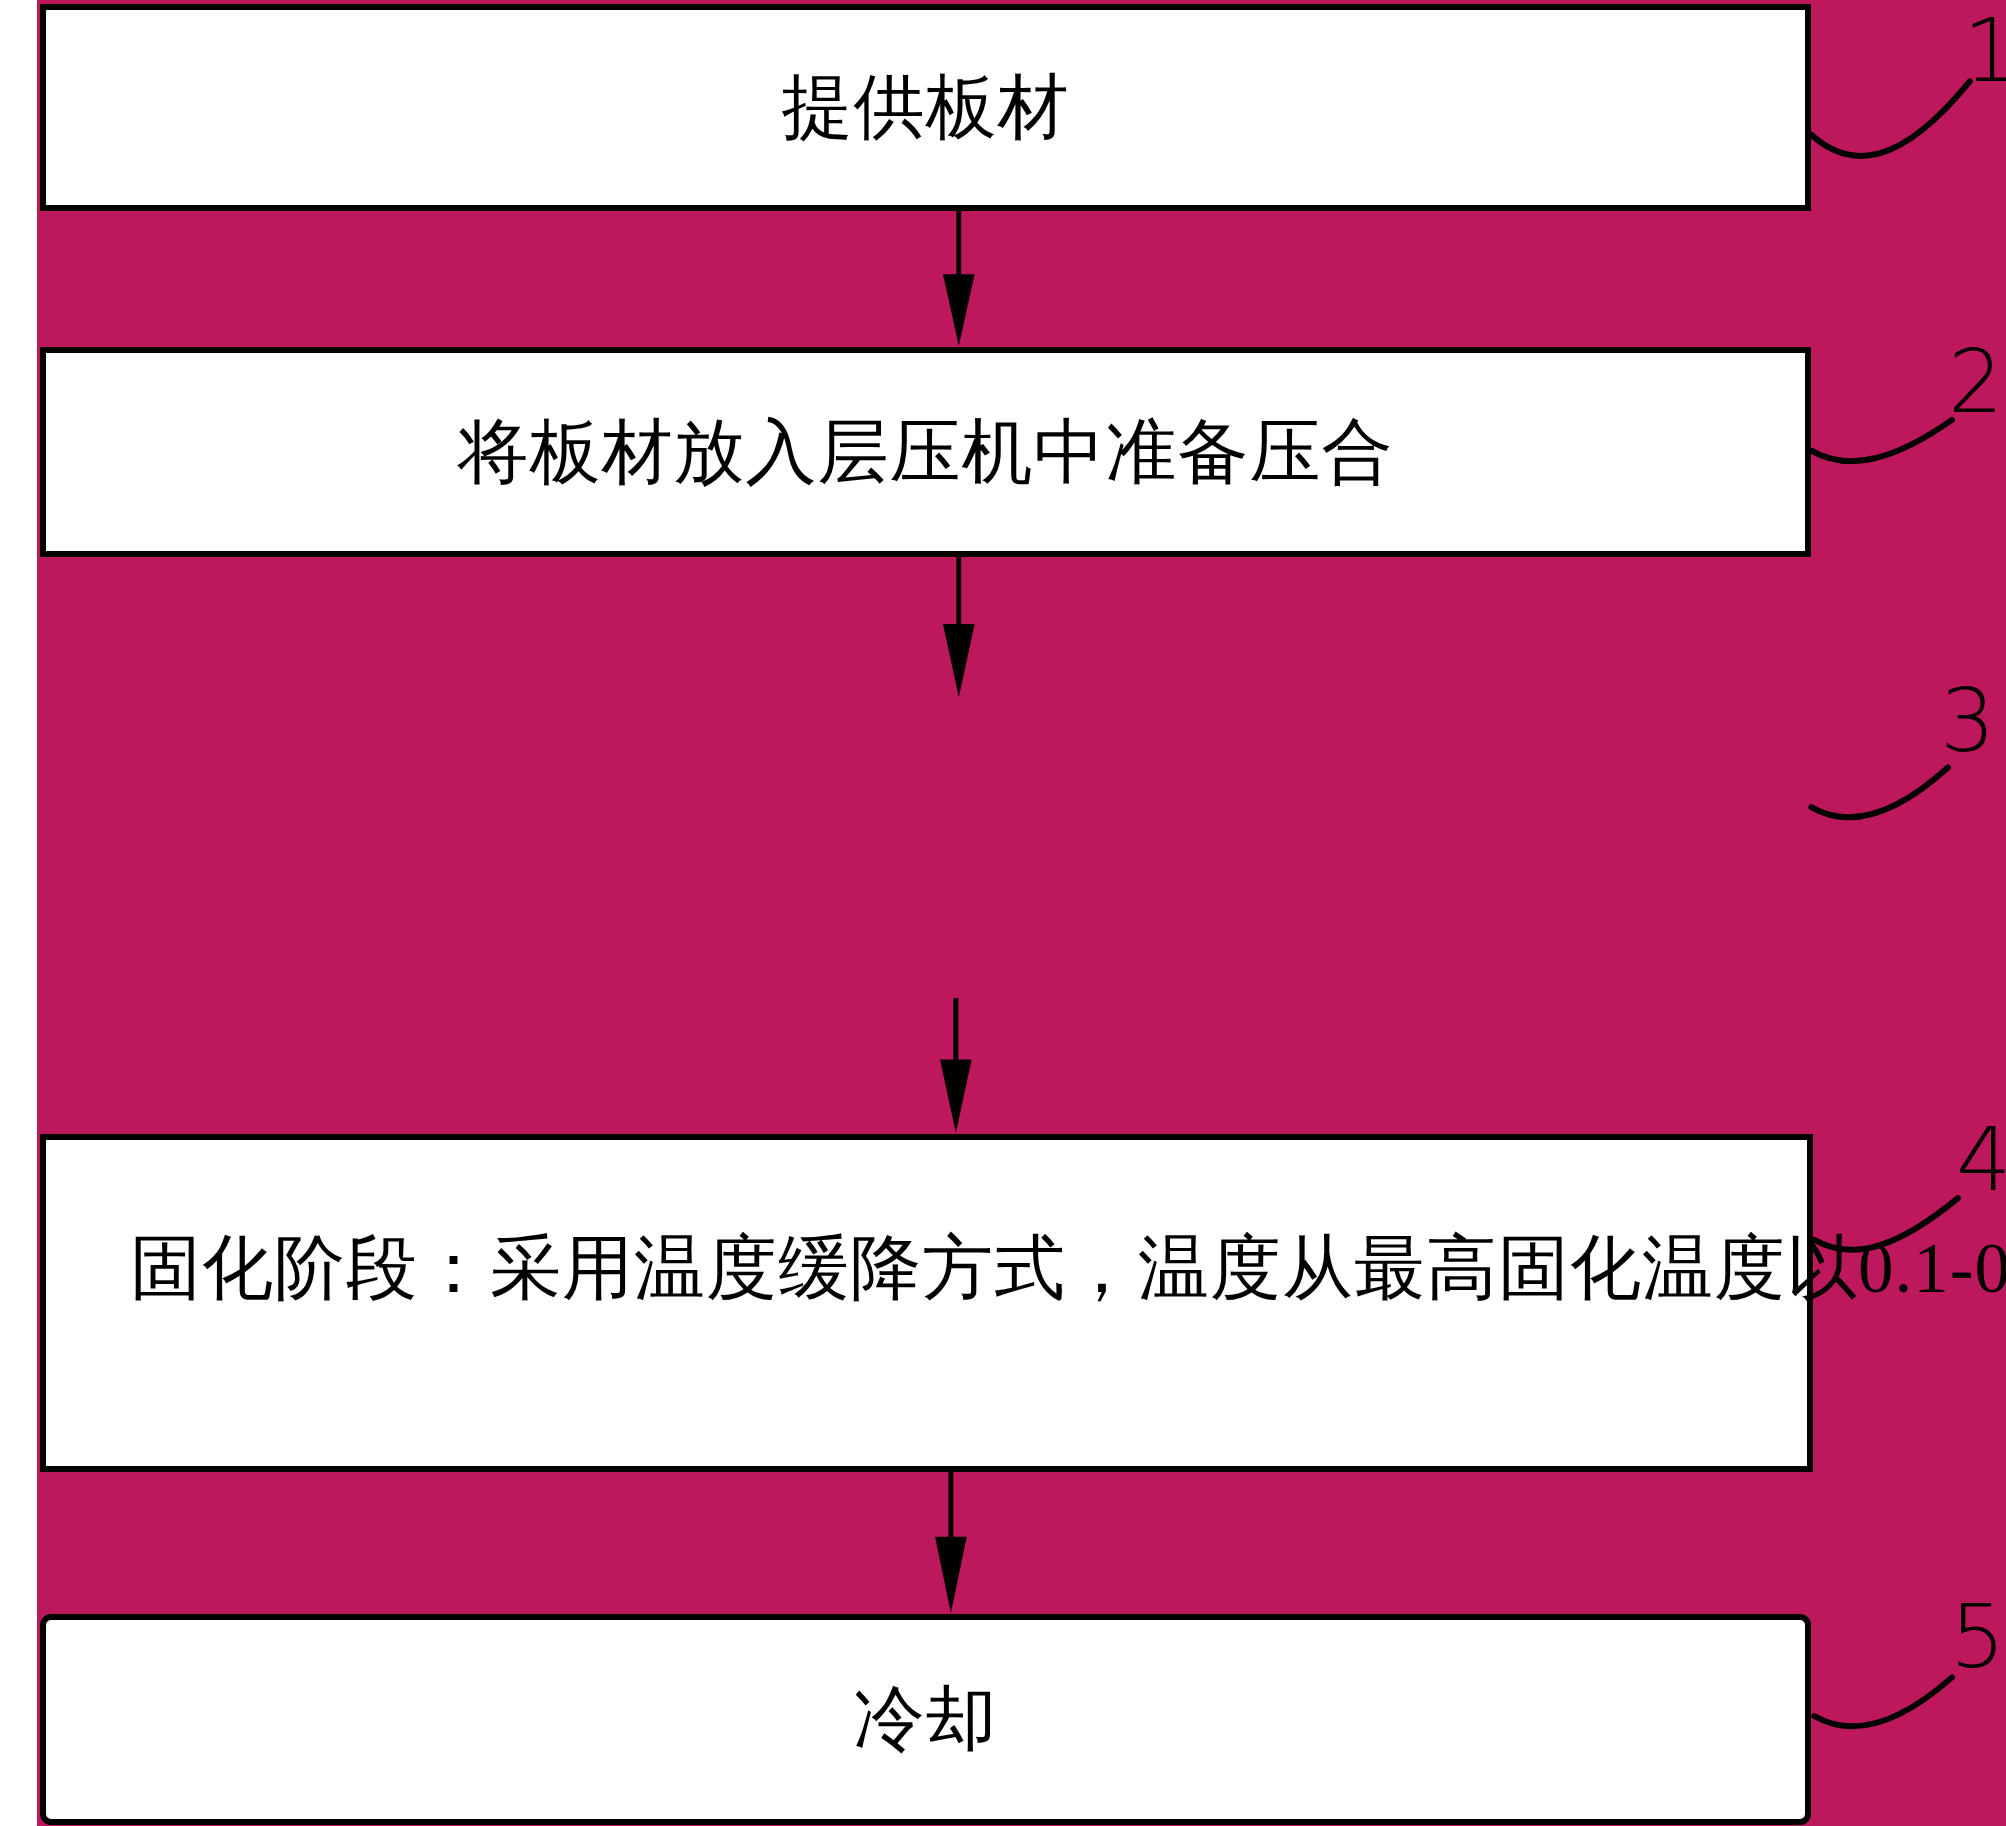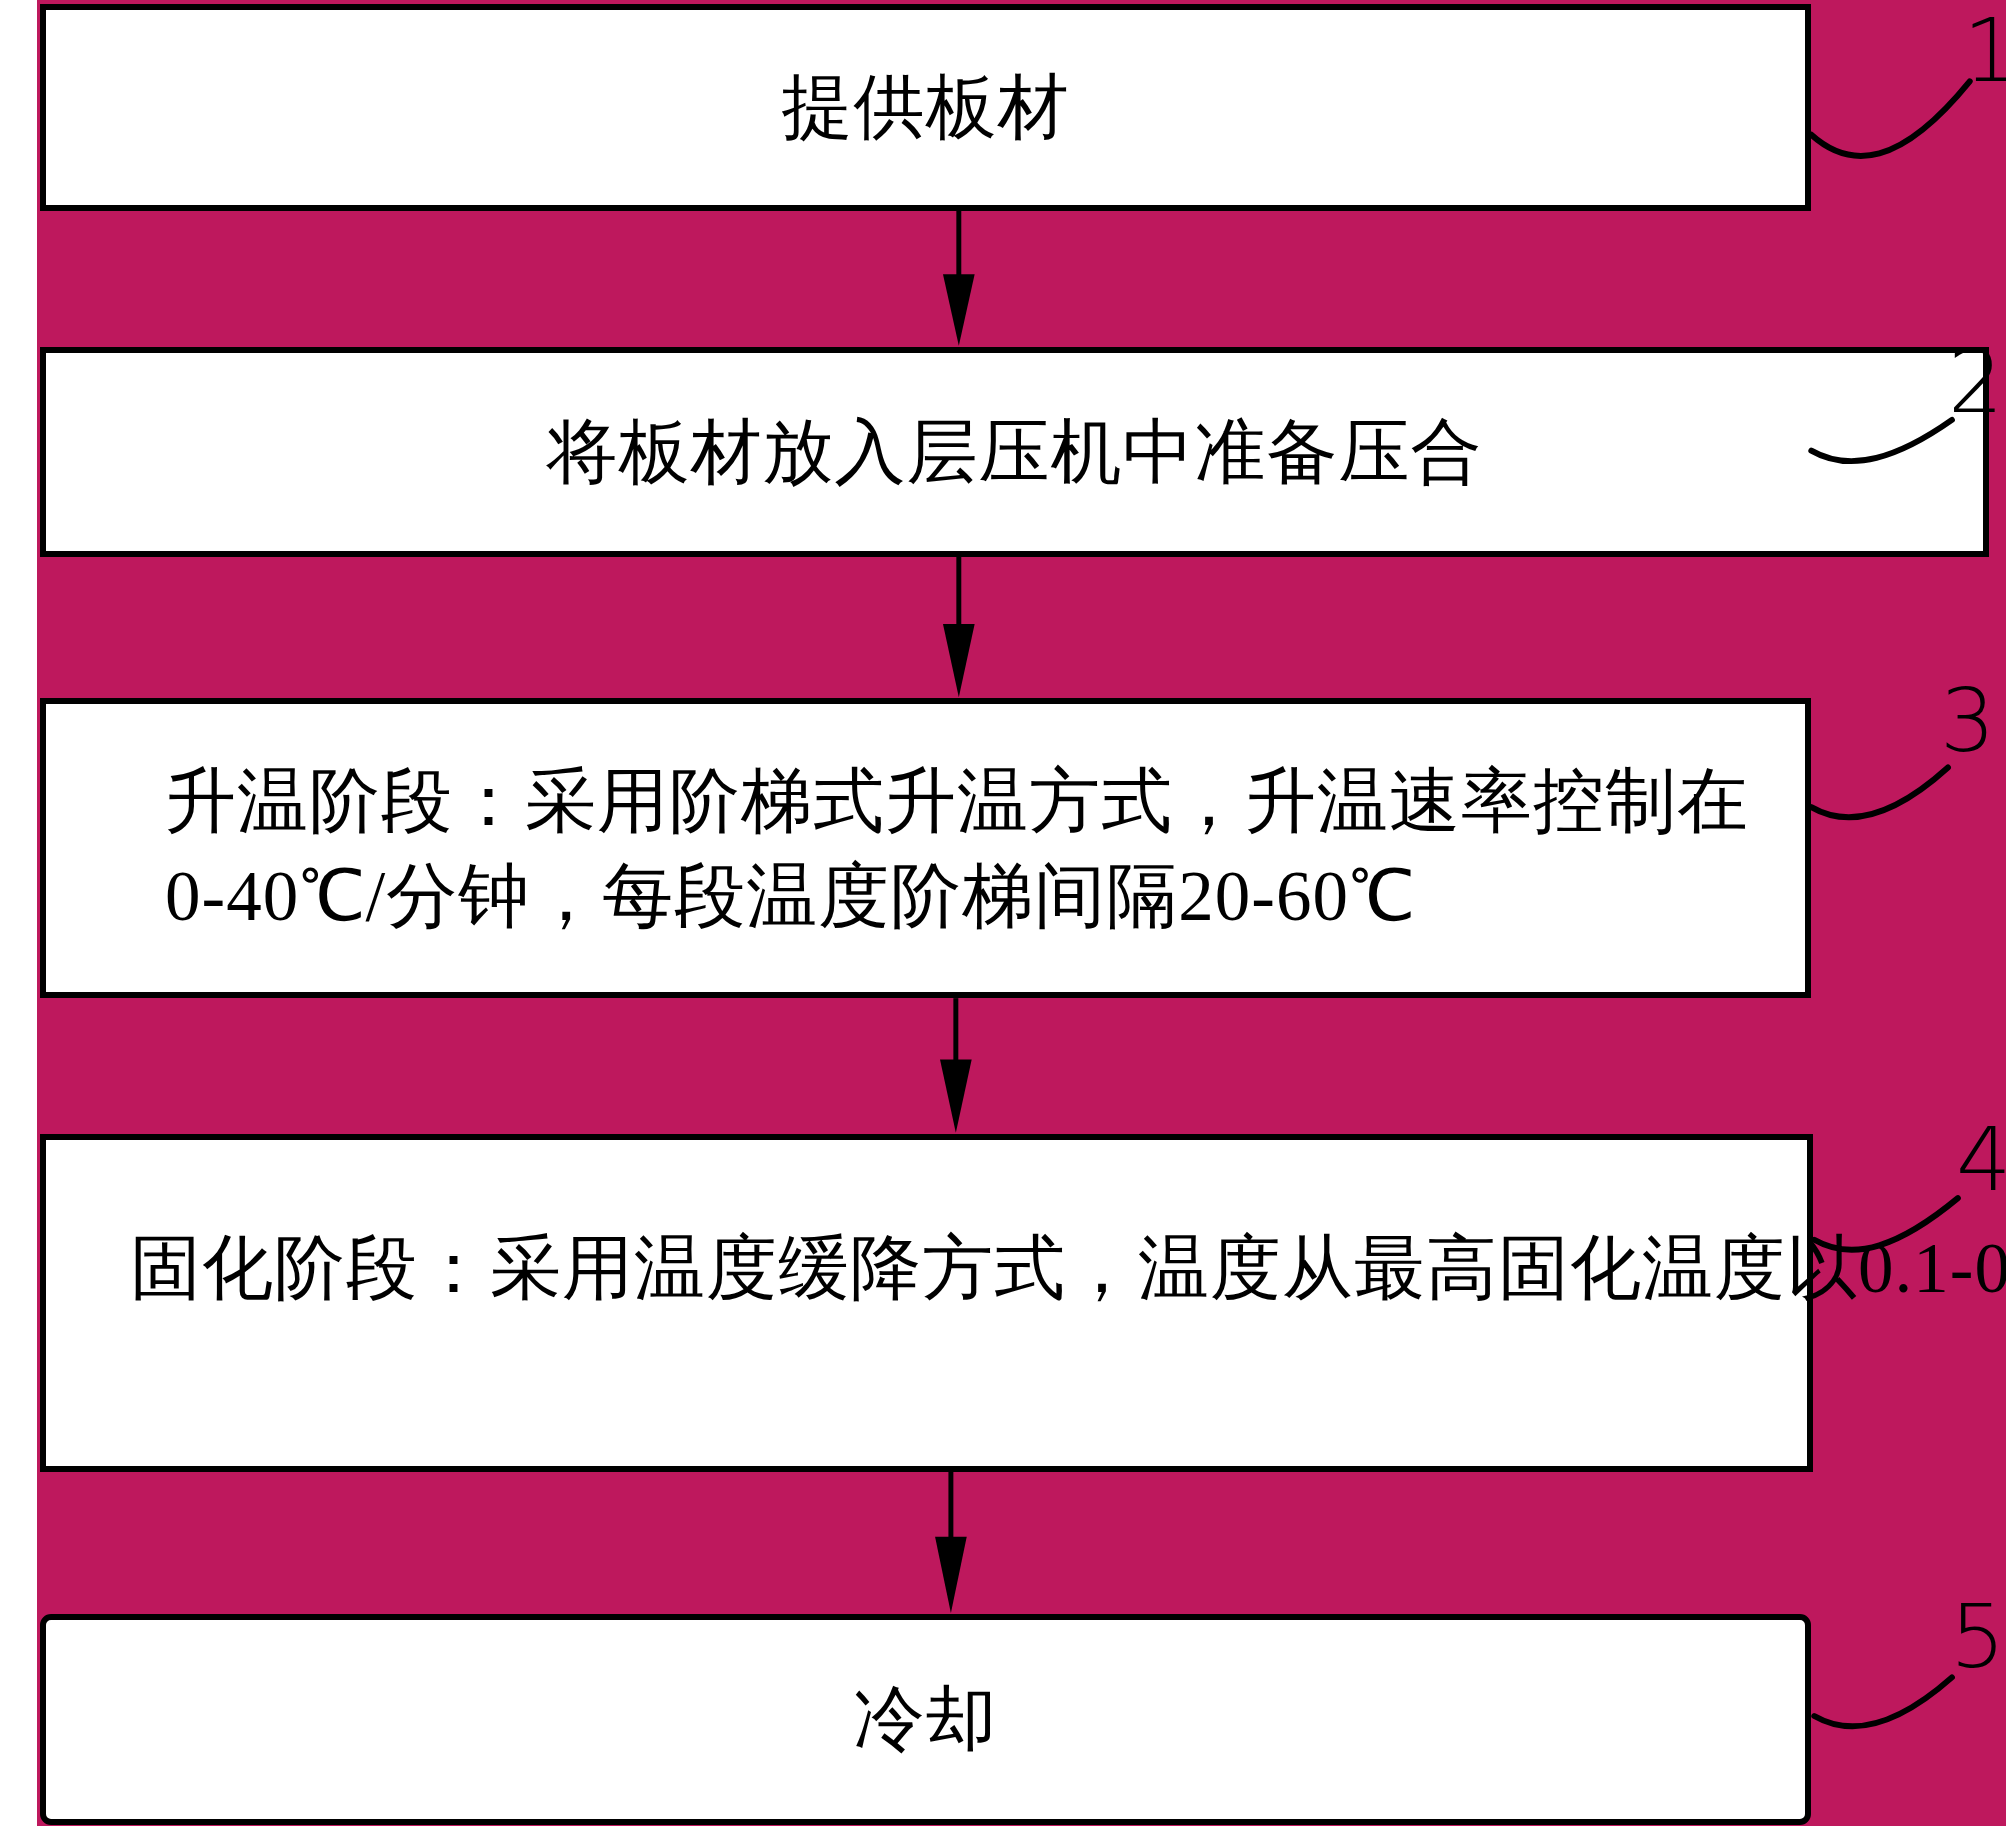--- a/index.html
+++ b/index.html
@@ -33,21 +33,21 @@
     letter-spacing: 1px;
   }
   .box-center {
     display: flex;
     flex-direction: column;
     justify-content: center;
     align-items: center;
     text-align: center;
   }
   .box1 { top: 4px;    width: 1771px; height: 207px; }
-  .box2 { top: 347px;  width: 1949px; height: 210px; }
+  .box2 { top: 347px;  width: 1771px; height: 210px; }
   .box3 { top: 698px;  width: 1771px; height: 300px; padding: 50px 0 0 119px; }
   .box4 { top: 1134px; width: 1773px; height: 338px; padding: 79px 0 0 84px; }
   .box4 .box-line { line-height: 99px; }
   .box5 { top: 1614px; width: 1771px; height: 211px; border-radius: 11px; }
   
   #connector-layer {
     position: absolute;
     left: 0;
     top: 0;
     width: 2007px;
@@ -75,24 +75,20 @@
 <div id="canvas">
 
   <div class="box box1 box-center">
     <div class="box-line">提供板材</div>
   </div>
 
   <div class="box box2 box-center">
     <div class="box-line">将板材放入层压机中准备压合</div>
   </div>
 
-  <div class="box box3">
-    <div class="box-line">升温阶段：采用阶梯式升温方式，升温速率控制在</div>
-    <div class="box-line">0-40℃/分钟，每段温度阶梯间隔20-60℃</div>
-  </div>
 
   <div class="box box4">
     <div class="box-line">固化阶段：采用温度缓降方式，温度从最高固化温度以0.1-0.5</div>
   </div>
 
   <div class="box box5 box-center">
     <div class="box-line">冷却</div>
   </div>
 
   <svg id="connector-layer" viewBox="0 0 2027 1845" xmlns="http://www.w3.org/2000/svg">

